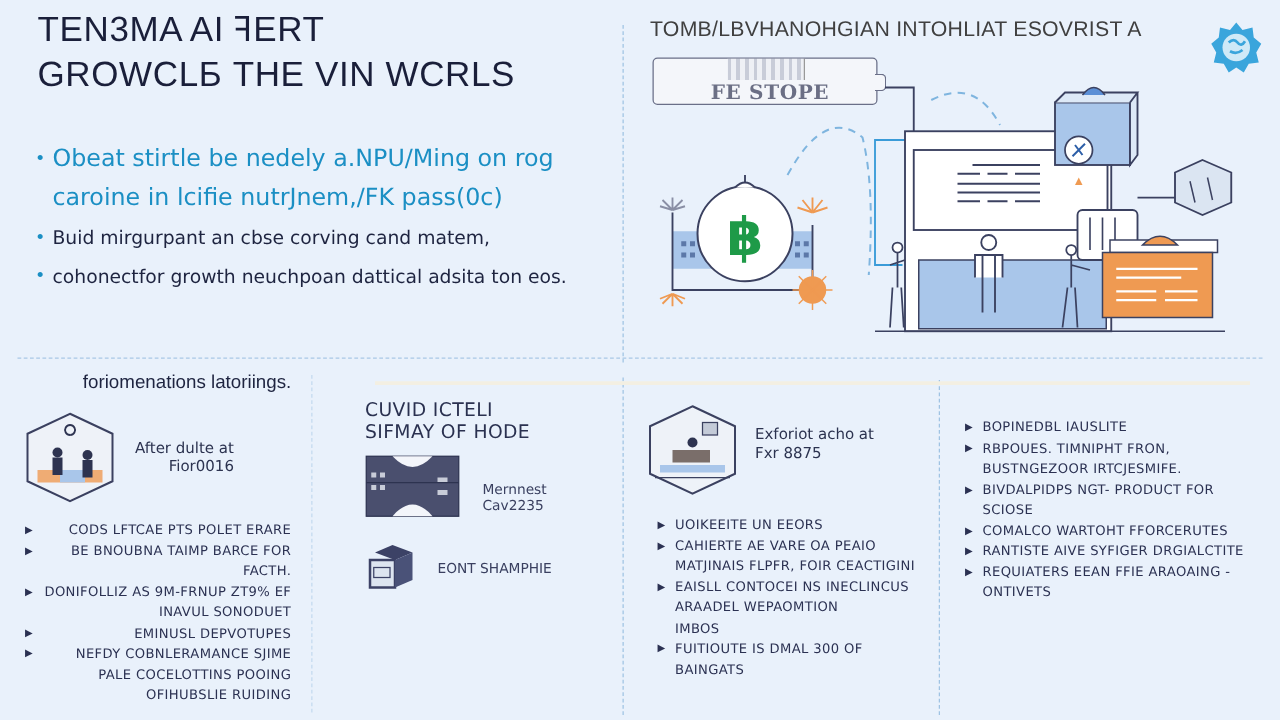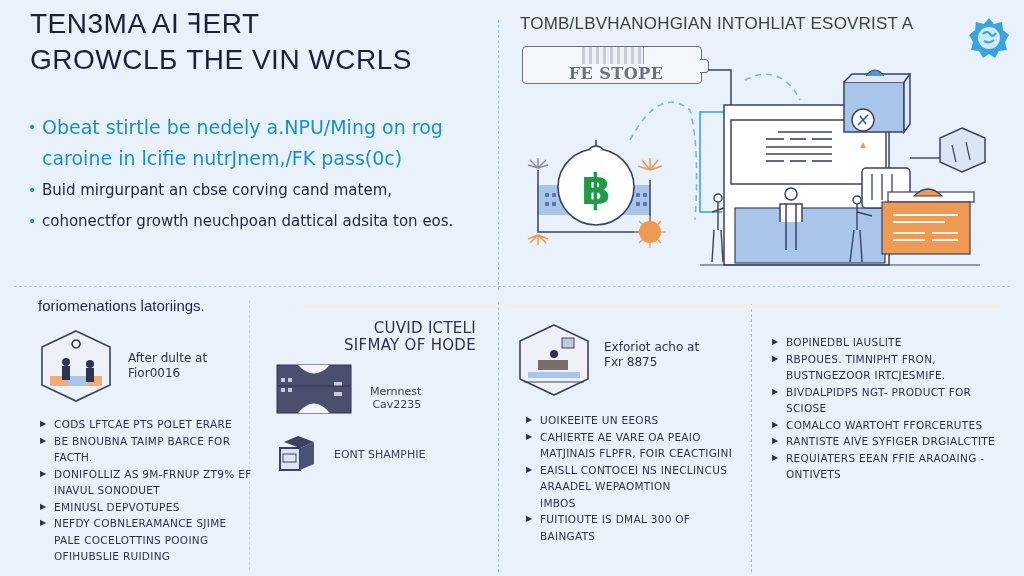--- a/index.html
+++ b/index.html
@@ -230,21 +230,21 @@
     <line x1="893" y1="215" x2="958" y2="215"></line>
       <line x1="893" y1="222" x2="945" y2="222"></line>
     <line x1="893" y1="233" x2="925" y2="233"></line>
       <line x1="932" y1="233" x2="958" y2="233"></line>
     <line x1="893" y1="240" x2="925" y2="240"></line>
       <line x1="932" y1="240" x2="958" y2="240"></line>
   </g>
   <line x1="700" y1="265" x2="980" y2="265" stroke="#3b4160" stroke-width="1.2"></line>
 </svg>
 
-<div class="abs col" style="left:38px;top:297px;width:215px;">
+<div class="abs col" style="left:18px;top:297px;width:215px;text-align:right;">
   <div class="col-head">foriomenations latoriings.</div>
   <div style="display:flex;align-items:center;margin-top:14px;">
     <svg class="hexicon" viewBox="0 0 76 76">
       <polygon points="38,3 72,19 72,57 38,73 4,57 4,19" fill="#eef2f8" stroke="#3b4160" stroke-width="1.6"></polygon>
       <rect x="12" y="48" width="52" height="10" fill="#ef9a52" opacity=".8"></rect>
       <rect x="30" y="48" width="20" height="10" fill="#a9c6ea"></rect>
       <circle cx="28" cy="34" r="4" fill="#2d3350"></circle>
         <rect x="24" y="38" width="8" height="14" fill="#2d3350"></rect>
       <circle cx="52" cy="36" r="4" fill="#2d3350"></circle>
         <rect x="48" y="40" width="8" height="14" fill="#2d3350"></rect>
@@ -261,21 +261,21 @@
     <li class="cont">FACTH.</li>
     <li><span class="arrow">▶</span><span>DONIFOLLIZ AS 9M-FRNUP ZT9% EF</span></li>
     <li class="cont">INAVUL SONODUET</li>
     <li><span class="arrow">▶</span><span>EMINUSL DEPVOTUPES</span></li>
     <li><span class="arrow">▶</span><span>NEFDY COBNLERAMANCE SJIME</span></li>
     <li class="cont">PALE COCELOTTINS POOING</li>
     <li class="cont">OFIHUBSLIE RUIDING</li>
   </ul>
 </div>
 
-<div class="abs col" style="left:276px;top:320px;width:200px;text-align:right;">
+<div class="abs col" style="left:292px;top:320px;width:200px;">
   <div class="col2-head">
     <div>CUVID ICTELI</div>
     <div>SIFMAY OF HODE</div>
   </div>
 
   <div class="c2-row" style="margin-top:10px;">
     <svg width="76" height="50" viewBox="0 0 76 50">
       <rect x="1" y="1" width="74" height="48" fill="#4a4f6e" stroke="#2d3350"></rect>
       <path d="M22 1 Q38 18 54 1 Z" fill="#f3f5fa"></path>
       <path d="M22 49 Q38 30 54 49 Z" fill="#f3f5fa"></path>

